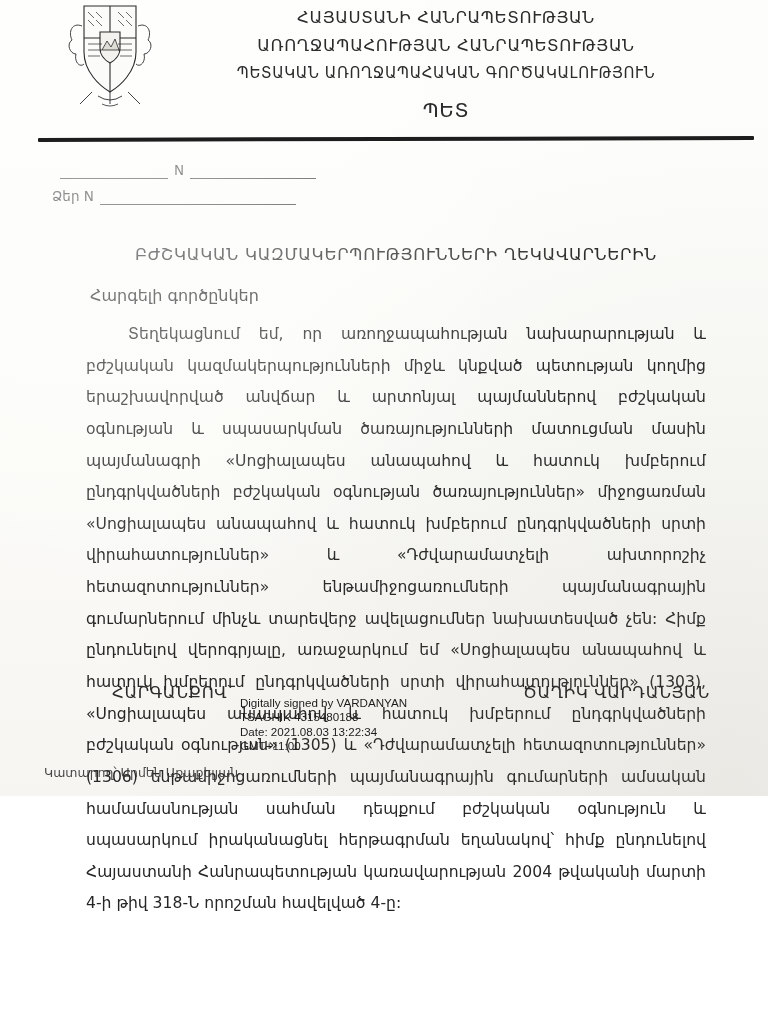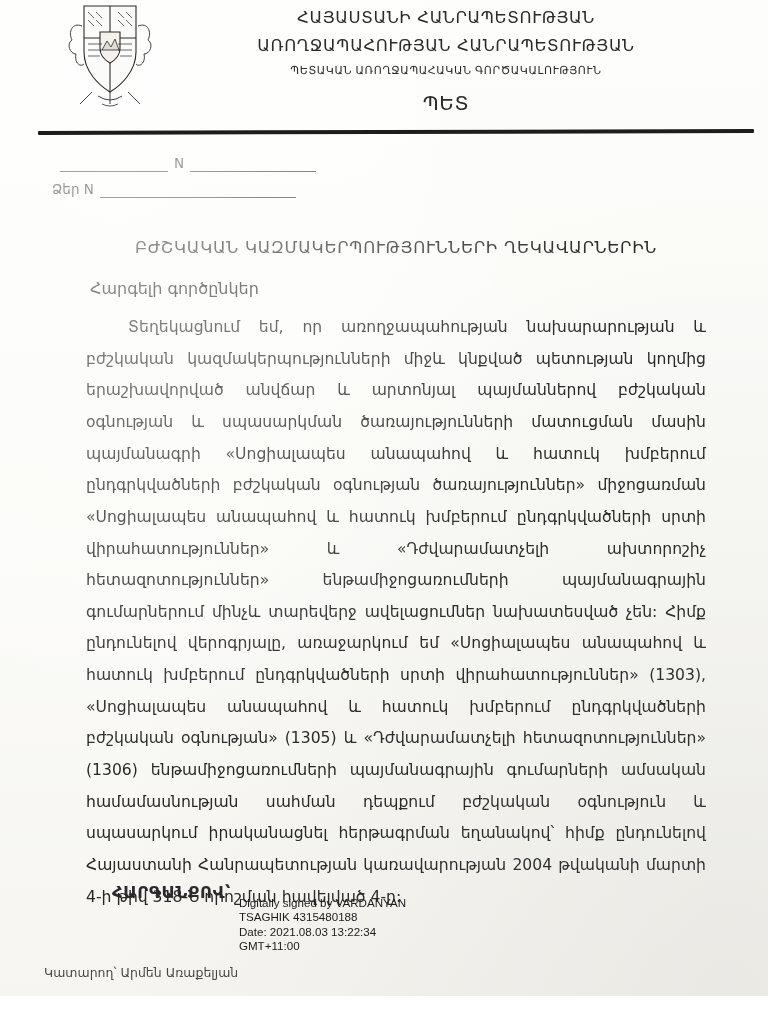--- a/index.html
+++ b/index.html
@@ -12,21 +12,21 @@
     width: 768px;
     height: 1024px;
     font-family: "DejaVu Sans", "Liberation Sans", sans-serif;
     color: #232323;
     overflow: hidden;
     position: relative;
   }
   .page {
     position: relative;
     width: 768px;
-    height: 996px;
+    height: 796px;
     background: linear-gradient(180deg,#fdfdfb 0%, #fbfbf8 55%, #f6f5f1 100%);
     padding-left: 24px;
   }
   
   .paper-shade {
     position: absolute;
     inset: 0;
     background:
       radial-gradient(ellipse at 15% 5%, rgba(255,255,255,0.65), rgba(255,255,255,0) 55%),
       radial-gradient(ellipse at 95% 98%, rgba(150,150,140,0.13), rgba(255,255,255,0) 60%);
@@ -53,21 +53,21 @@
   .hline {
     font-size: 16.5px;
     letter-spacing: 0.6px;
     color: #2b2b2b;
     line-height: 1.72;
     white-space: nowrap;
     text-align: center;
   }
   .hline.l1 { font-size: 16.5px; }
   .hline.l2 { font-size: 16.5px; }
-  .hline.l3 { font-size: 11px; font-family: Liberation Serif, serif; }
+  .hline.l3 { font-size: 15px; }
   .hline.l4 { font-size: 20px; margin-top: 6px; }
 
   .rule {
     margin: 10px 14px 0 14px;
     height: 4px;
     background: #1d1d1d;
     border-radius: 1px;
     transform: rotate(-0.15deg);
   }
 
@@ -129,21 +129,20 @@
     display: flex;
     align-items: flex-start;
     padding: 0 58px 0 112px;
   }
   .sig-left {
     font-size: 16.5px;
     letter-spacing: 0.6px;
     white-space: nowrap;
     padding-top: 14px;
     color: #2a2a2a;
-    font-weight: bold;
   }
   .sig-stamp {
     flex: 0 0 auto;
     margin-left: 8px;
     font-family: "Liberation Sans", sans-serif;
     font-size: 11.6px;
     line-height: 1.26;
     color: #1c1c1c;
     white-space: nowrap;
     margin-top: 27px;
@@ -228,16 +227,17 @@
   <div class="bodytext">Տեղեկացնում եմ, որ առողջապահության նախարարության և բժշկական կազմակերպությունների միջև կնքված պետության կողմից երաշխավորված անվճար և արտոնյալ պայմաններով բժշկական օգնության և սպասարկման ծառայությունների մատուցման մասին պայմանագրի «Սոցիալապես անապահով և հատուկ խմբերում ընդգրկվածների բժշկական օգնության ծառայություններ» միջոցառման «Սոցիալապես անապահով և հատուկ խմբերում ընդգրկվածների սրտի վիրահատություններ» և «Դժվարամատչելի ախտորոշիչ հետազոտություններ» ենթամիջոցառումների պայմանագրային գումարներում մինչև տարեվերջ ավելացումներ նախատեսված չեն: Հիմք ընդունելով վերոգրյալը, առաջարկում եմ «Սոցիալապես անապահով և հատուկ խմբերում ընդգրկվածների սրտի վիրահատություններ» (1303), «Սոցիալապես անապահով և հատուկ խմբերում ընդգրկվածների բժշկական օգնության» (1305) և «Դժվարամատչելի հետազոտություններ» (1306) ենթամիջոցառումների պայմանագրային գումարների ամսական համամասնության սահման դեպքում բժշկական օգնություն և սպասարկում իրականացնել հերթագրման եղանակով՝ հիմք ընդունելով Հայաստանի Հանրապետության կառավարության 2004 թվականի մարտի 4-ի թիվ 318-Ն որոշման հավելված 4-ը:</div>
 
   <div class="sigrow">
     <div class="sig-left">ՀԱՐԳԱՆՔՈՎ՝</div>
     <div class="sig-stamp">
       <div>Digitally signed by VARDANYAN</div>
       <div>TSAGHIK 4315480188</div>
       <div>Date: 2021.08.03 13:22:34</div>
       <div>GMT+11:00</div>
     </div>
+    <div class="sig-right">ԾԱՂԻԿ ՎԱՐԴԱՆՅԱՆ</div>
   </div>
 
   <div class="footnote">Կատարող՝ Արմեն Առաքելյան</div>
 </div>
 
 </body></html>

